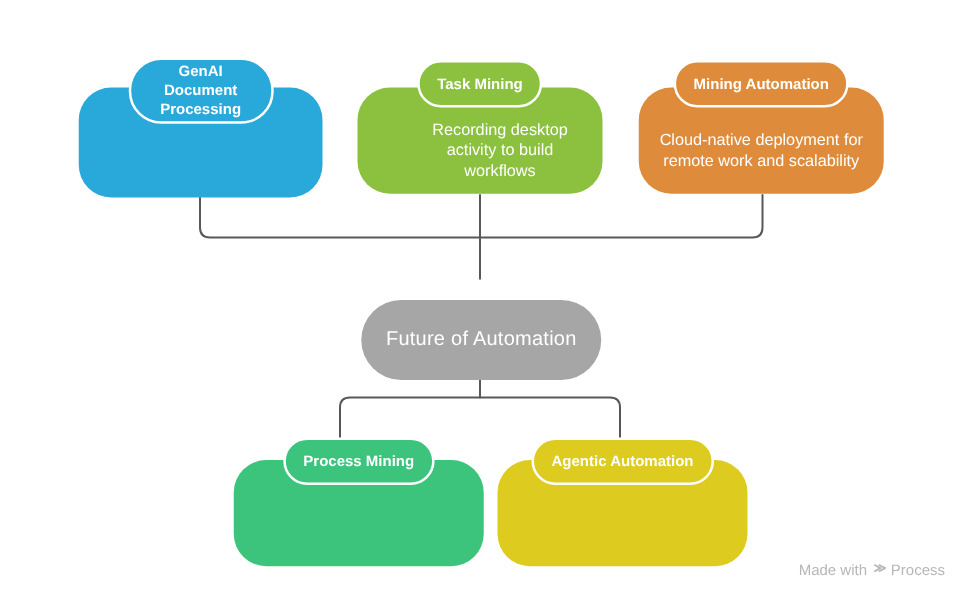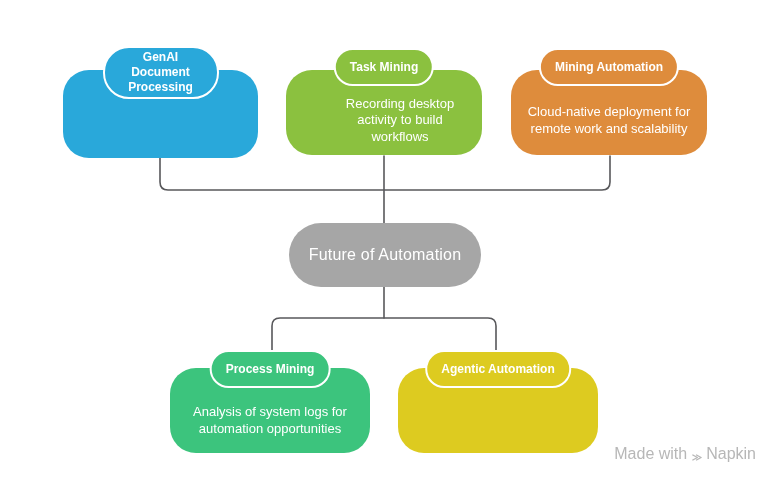--- a/index.html
+++ b/index.html
@@ -21,36 +21,36 @@
     border:2px solid #ffffff;border-radius:26px;color:#ffffff;
     display:flex;align-items:center;justify-content:center;text-align:center;
     font-size:12px;font-weight:600;line-height:15px;box-sizing:border-box;
     z-index:2;
   }
   
   .node-genai  {left:63px; top:70px; width:195px;height:88px;padding-top:29px;}
   .node-task   {left:286px;top:70px; width:196px;height:85px;padding-top:16px;padding-left:32px;}
   .node-cloud  {left:511px;top:70px; width:196px;height:85px;padding-top:16px;}
   
-  .node-center {left:289px;top:223px;width:192px;height:64px;border-radius:32px;
+  .node-center {left:289px;top:240px;width:192px;height:64px;border-radius:32px;
                 font-size:16px;font-weight:500;letter-spacing:.2px;}
   
-  .node-process{left:170px;top:368px;width:200px;height:85px;padding-top:20px;justify-content:flex-end;}
+  .node-process{left:187px;top:368px;width:200px;height:85px;padding-top:20px;justify-content:flex-end;}
   .node-agentic{left:398px;top:368px;width:200px;height:85px;padding-top:20px;}
   
   .pill-genai  {top:-24px;width:116px;height:53px;padding:4px 8px;}
   .pill-task   {top:-22px;height:38px;padding:0 14px;white-space:nowrap;}
   .pill-cloud  {top:-22px;height:38px;padding:0 14px;white-space:nowrap;}
   .pill-process{top:-18px;height:38px;padding:0 14px;white-space:nowrap;}
   .pill-agentic{top:-18px;height:38px;padding:0 14px;white-space:nowrap;}
   
   .watermark{
     position:absolute;right:12px;bottom:17px;z-index:1;
-    display:flex;align-items:flex-end;gap:4px;
-    color:#b7b7b7;font-size:16px;font-weight:500;margin-top:42px;
+    display:flex;align-items:flex-start;gap:4px;
+    color:#b7b7b7;font-size:12px;font-weight:500;margin-top:42px;
   }
   .watermark svg{display:block;}
 </style>
 </head>
 <body>
 
 <div id="canvas">
 
   <svg id="connectors" width="768" height="480" viewBox="0 0 768 480">
     <g fill="none" stroke-width="1.6" stroke-linecap="round" stroke="#58585B">
@@ -82,33 +82,32 @@
   </div>
 
   <div class="node node-center" style="background-color: rgb(166, 166, 166);">
     <span>Future of Automation</span>
   </div>
 
   <div class="node node-process" style="background-color: rgb(60, 196, 125);">
     <div class="pill pill-process" style="background-color: rgb(60, 196, 125);">
       <span>Process Mining</span>
     </div>
-    <div class="desc">Analysis of system logs for automation opportunities</div>
   </div>
 
   <div class="node node-agentic" style="background-color: rgb(221, 203, 32);">
     <div class="pill pill-agentic" style="background-color: rgb(221, 203, 32);">
       <span>Agentic Automation</span>
     </div>
   </div>
 
   <div class="watermark">
     <span>Made with</span>
     <svg width="11" height="11" viewBox="0 0 12 12">
       <g fill="none" stroke="#b7b7b7" stroke-width="1.5" stroke-linejoin="round">
         <path d="M1.5 3 L7 6 L1.5 9"></path>
         <path d="M5.5 3 L11 6 L5.5 9"></path>
       </g>
     </svg>
-    <span>Napkin</span>
+    <span>Process</span>
   </div>
 
 </div>
 
 </body></html>

